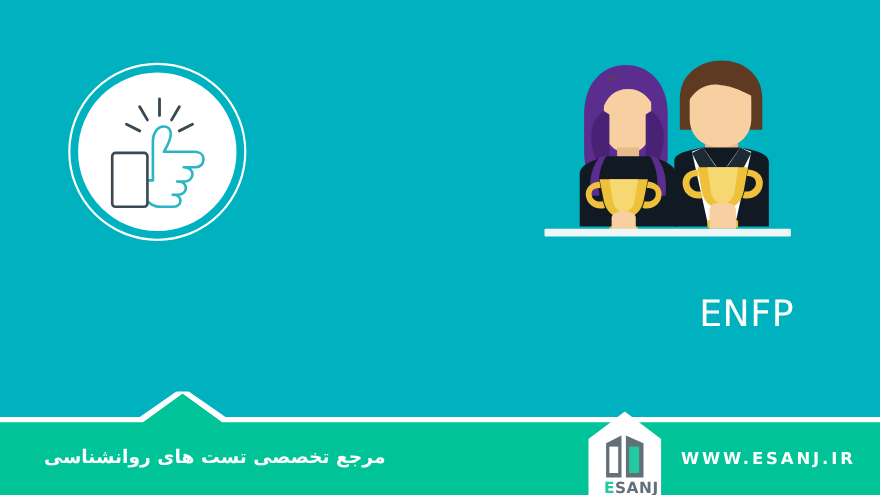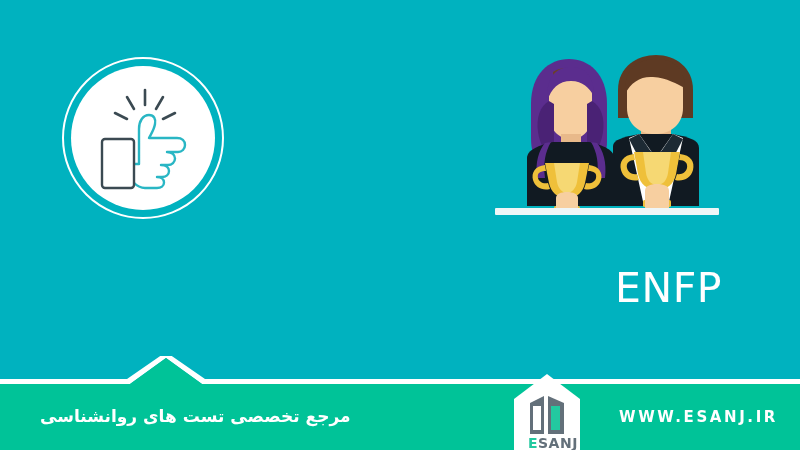--- a/index.html
+++ b/index.html
@@ -67,21 +67,21 @@
     top: 268px;
     display: flex;
     flex-direction: row;
     align-items: baseline;
     gap: 9px;
     direction: rtl;
     white-space: nowrap;
   }
   .headline-code {
     color: #ffffff;
-    font-size: 41px;
+    font-size: 33px;
     font-weight: 400;
     letter-spacing: 0.5px;
     line-height: 1;
     direction: ltr;
   }
   .headline-text {
     color: #ffffff;
     font-size: 25px;
     font-weight: bold;
     line-height: 1.35;
@@ -129,21 +129,20 @@
     align-items: center;
     gap: 14px;
     direction: ltr;
   }
   .brand-url {
     color: #ffffff;
     font-size: 15px;
     font-weight: 600;
     letter-spacing: 2.6px;
     direction: ltr;
-    margin-left: 21px;
   }
   .brand-mark {
     position: relative;
     width: 74px;
     height: 86px;
     margin-bottom: 4px;
     flex: 0 0 auto;
   }
   .brand-mark svg { display: block; width: 100%; height: 100%; }
 </style>

